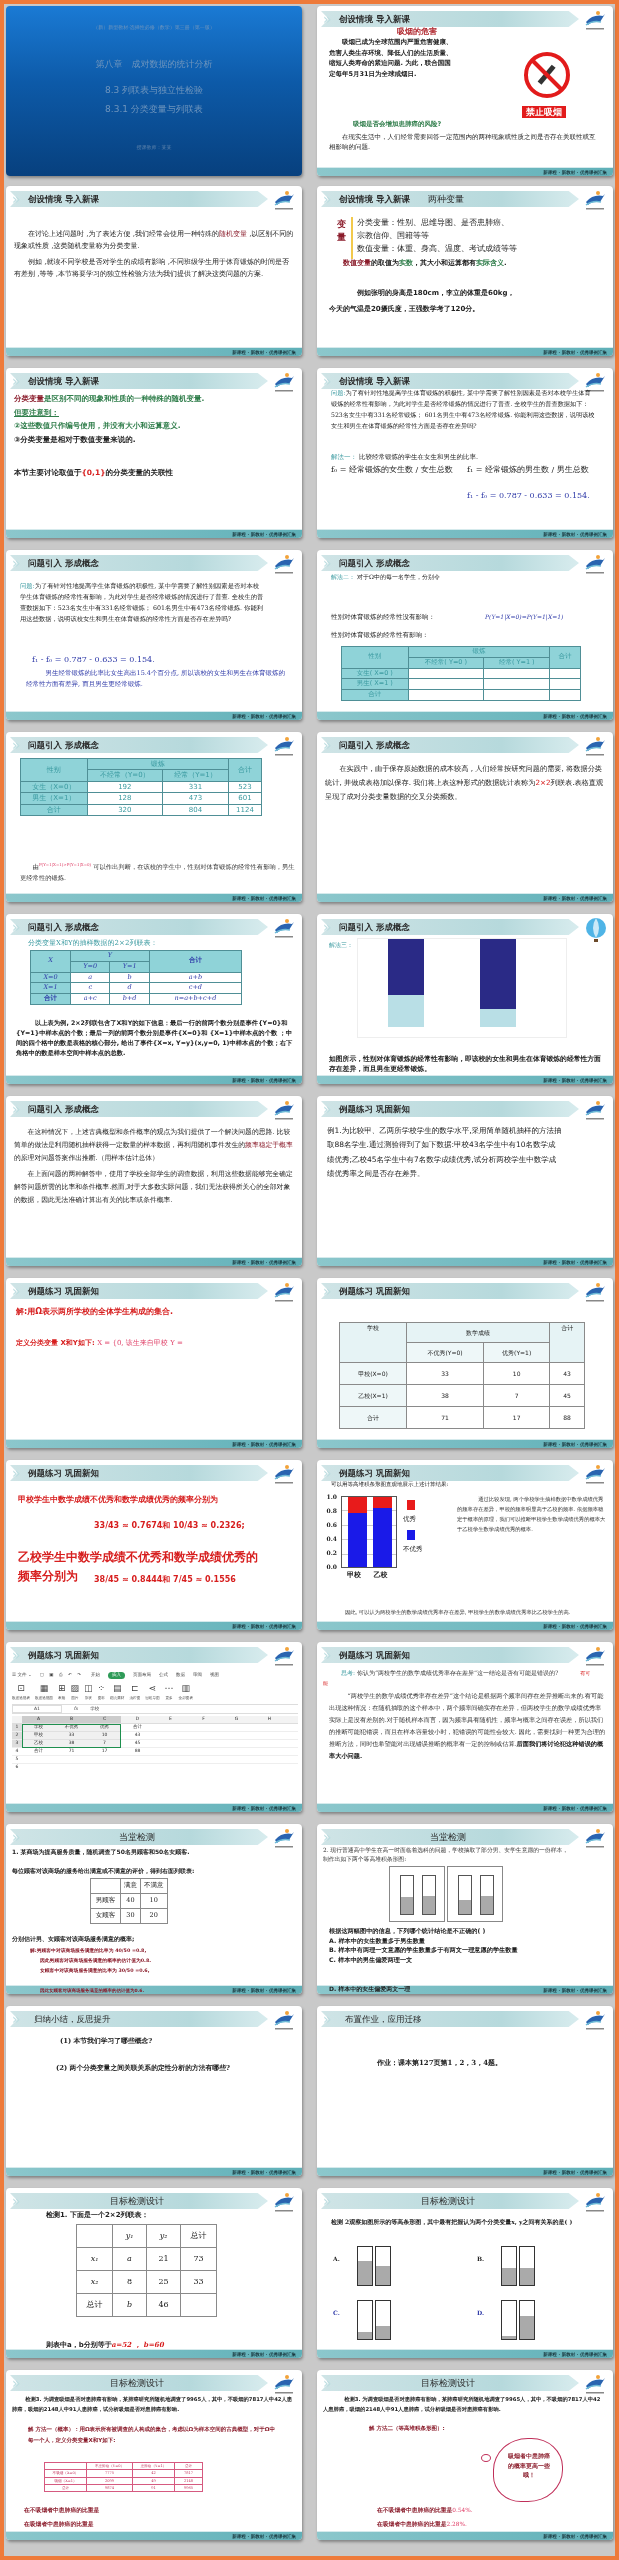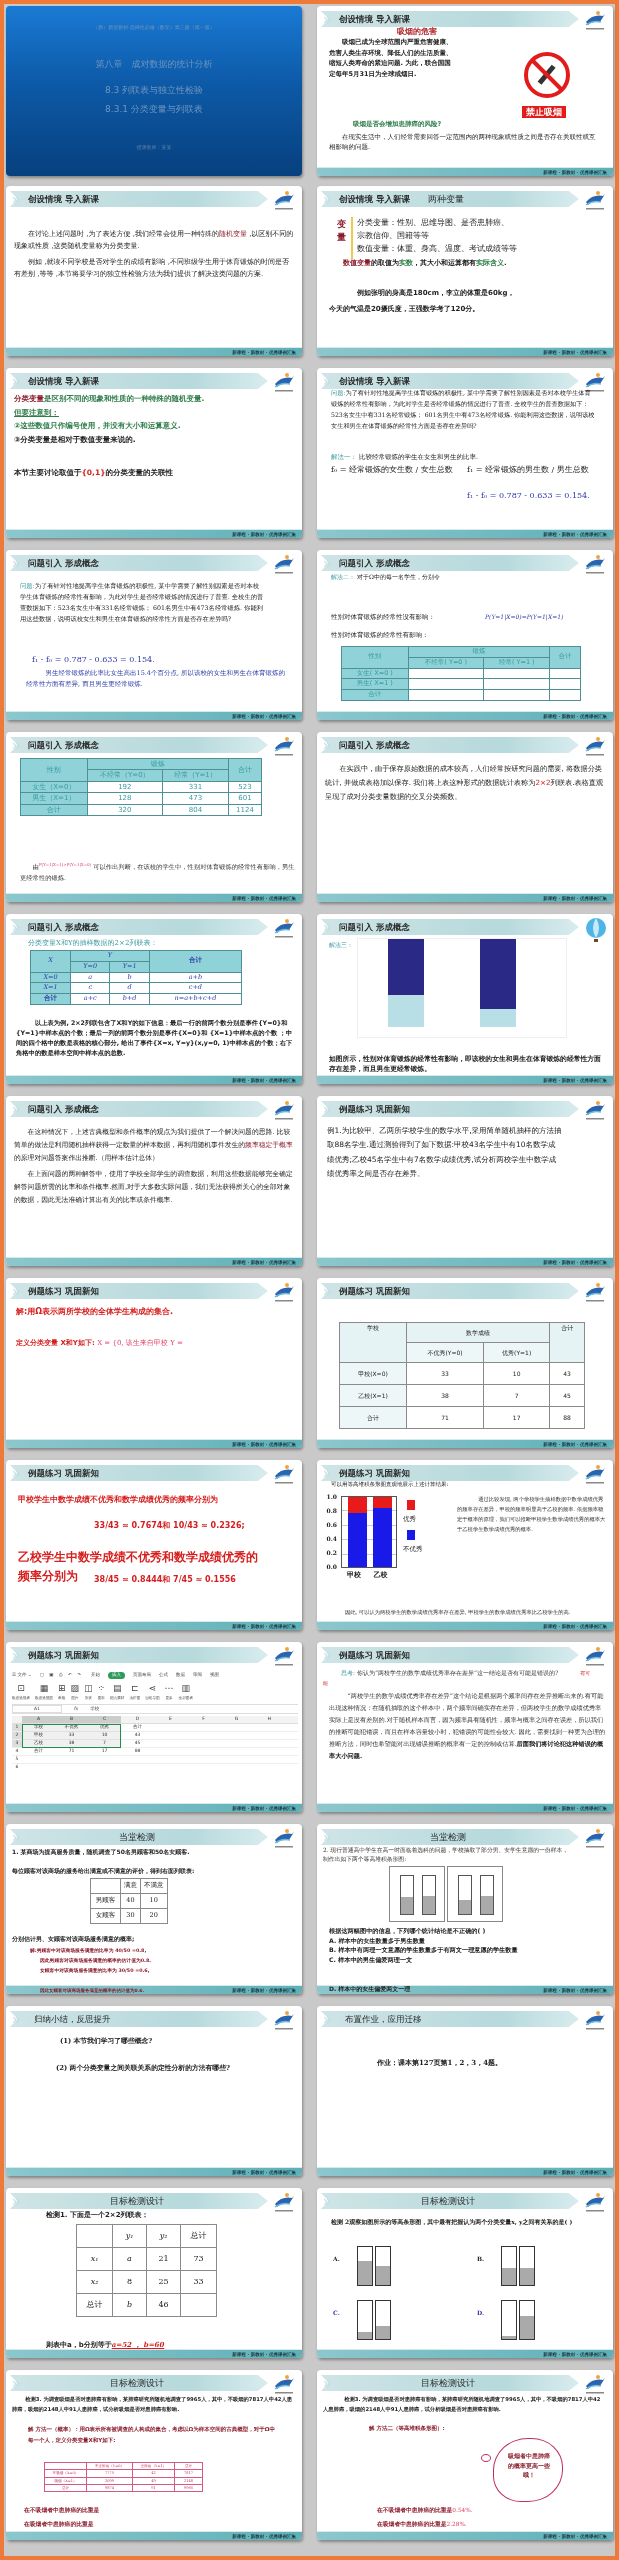--- a/index.html
+++ b/index.html
@@ -772,21 +772,21 @@
               <td class="b">33</td>
             </tr>
     <tr style="height:23px">
               <td>总计</td>
               <td class="b" style="font-style:italic">b</td>
               <td class="b">46</td>
               <td></td>
             </tr>
   </tbody>
         </table>
-  <div class="b" style="position:absolute;left:40px;top:152px;font-size:7px"><span>则表中a，b分别等于</span><span class="red" style="font-family:'DejaVu Serif',serif;font-style:italic;text-decoration:underline">a=52 ， b=60</span></div>
+  <div class="b" style="position:absolute;left:40px;top:152px;font-size:7px"><span>则表中a，b分别等于</span><span class="red" style="font-family:'DejaVu Serif',serif;font-style:italic;">a=52 ， b=60</span></div>
   <div class="footer">
           <span>新课程 · 新教材 · 优秀课例汇集</span>
         </div>
 </div>
 
 <div class="slide c1" style="top:2182px">
   <div class="banner"></div>
         <div class="chev">»</div>
   <div class="btitle center" style="font-weight:normal;font-size:9px">目标检测设计</div>
   <svg class="logo" viewBox="0 0 24 22">

